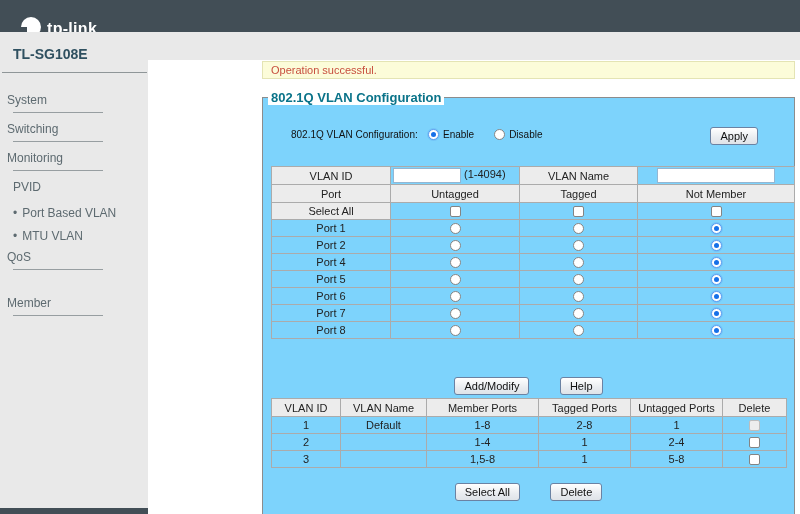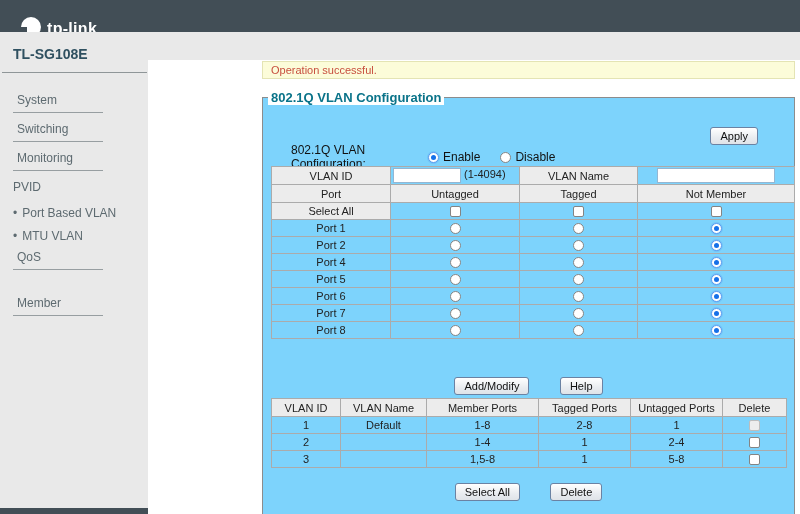--- a/index.html
+++ b/index.html
@@ -9,39 +9,39 @@
   
   .header { position:absolute; left:0; top:0; width:800px; height:32px; background:#424E56; }
   .logo { position:absolute; left:16px; top:16px; height:26px; display:flex; align-items:center; gap:5px; }
   .logo-text { color:#fff; font-size:16px; font-weight:bold; letter-spacing:.3px; }
 
   
   .sidebar { position:absolute; left:0; top:32px; width:148px; height:482px; background:#E9E9E9; }
   .device-title { color:#2F5060; font-weight:bold; font-size:14px; padding:14px 0 0 13px; }
   .device-sep { border-bottom:1px solid #8F9698; margin:10px 1px 0 2px; }
   .menu { margin-top:20px; font-size:12px; color:#5D6A70; }
-  .menu-item { padding-left:17px; line-height:14px; cursor:pointer; }
+  .menu-item { padding-left:7px; line-height:14px; cursor:pointer; }
   .menu-sep { border-bottom:1px solid #979EA1; width:90px; margin:5px 0 9px 13px; }
   .menu-group { padding-left:13px; line-height:14px; margin-bottom:10px; }
   .menu-sub { padding:2px 0 2px 13px; line-height:14px; margin-bottom:5px; cursor:pointer; }
   .menu-sub .bullet { margin-right:5px; }
   .menu-sub.active { background:#fff; font-weight:bold; color:#37464D; }
   .bottom-bar { position:absolute; left:0; bottom:0; width:148px; height:6px; background:#424E56; }
   .top-strip { position:absolute; left:148px; top:32px; width:652px; height:28px; background:#E9E9E9; }
 
   
   .banner { position:absolute; left:262px; top:61px; width:533px; height:18px; line-height:17px;
             background:#FCFCD9; border:1px solid #E4E4B4; color:#C74F3F; font-size:11px; padding-left:8px; }
 
   
   .panel { position:absolute; left:262px; top:97px; width:533px; height:488px; border:1px solid #8C8C8C; background:#7dd3fc; }
   .panel-legend { position:absolute; top:-8px; left:5px; background:#fff; padding:0 3px;
                   color:#0A7389; font-weight:bold; font-size:13px; }
 
-  .cfg-row { position:absolute; left:28px; top:31px; display:flex; align-items:center; font-size:12px; color:#111;margin-top:14px; }
+  .cfg-row { position:absolute; left:28px; top:31px; display:flex; align-items:center; font-size:10px; color:#111; }
   .cfg-row .cfg-label { width:137px; }
   .cfg-row .opt-label { margin:0 20px 0 4px; }
   .apply-btn { position:absolute; top:29px; right:36px; }
 
   
   .btn { display:inline-block; font-size:11px; line-height:16px; height:18px; padding:0 9px; color:#111;
          background:linear-gradient(#FFFFFF,#E9ECF0 60%,#DFE3E8); border:1px solid #6B82A3;
          border-radius:3px; cursor:pointer; font-family:Liberation Sans, sans-serif; }
 
   

